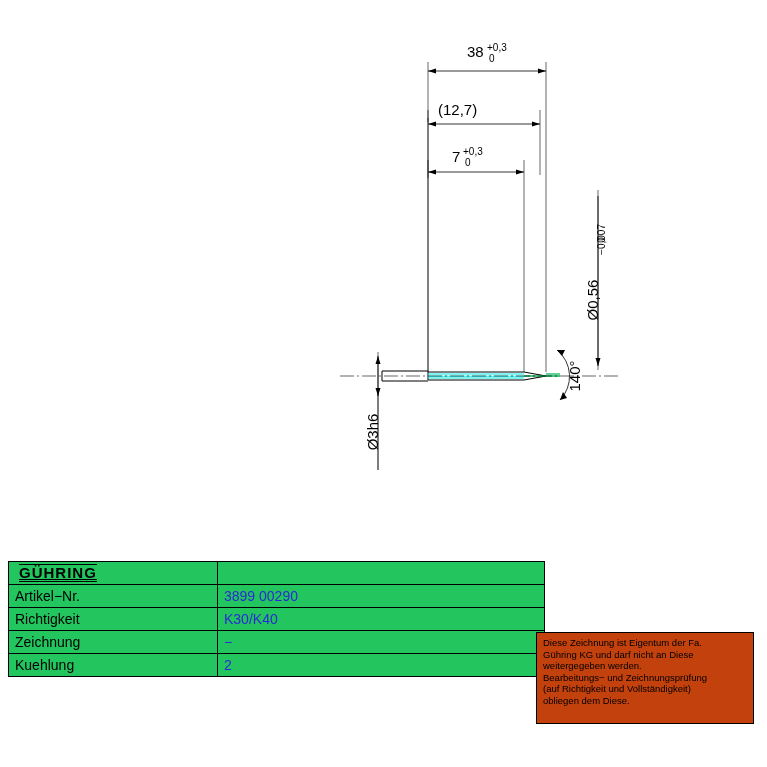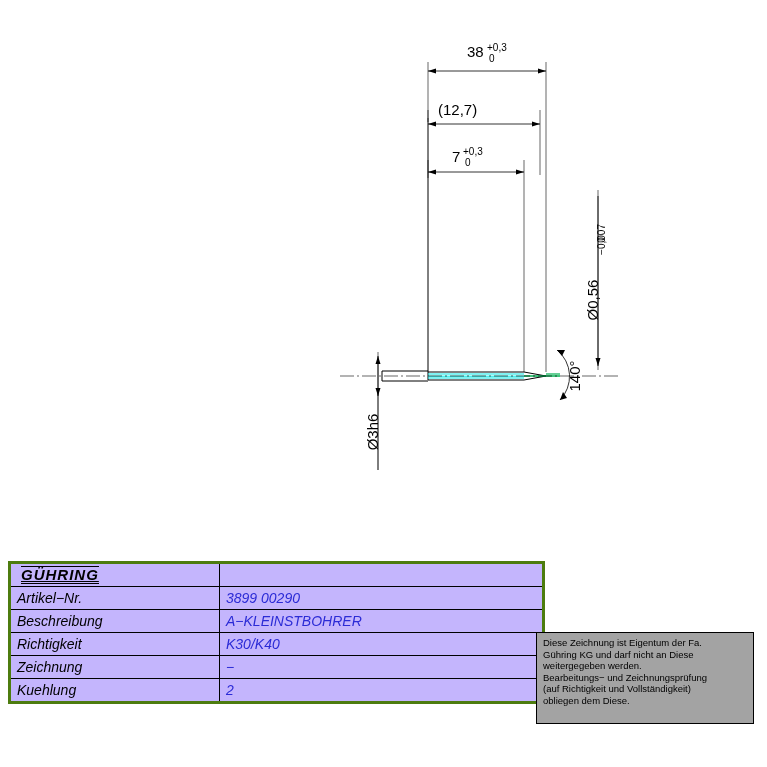--- a/index.html
+++ b/index.html
@@ -35,24 +35,23 @@
     font-family: "Liberation Sans", sans-serif;
     font-size: 10px;
     fill: #000000;
   }
   
   .titleblock {
     position: absolute;
     left: 8px;
     top: 561px;
     width: 537px;
-    border: 3px solid #4d7c0f;
+    border: 1px solid #4d7c0f;
     border-collapse: collapse;
-    background: #c4b5fd;
-    font-style: italic;
+    background: #22c55e;
   }
   .titleblock td {
     border: 1px solid #000000;
     height: 22px;
     padding: 0 6px;
     font-family: "Liberation Sans", sans-serif;
     font-size: 14px;
     color: #000000;
     vertical-align: middle;
     white-space: nowrap;
@@ -83,21 +82,21 @@
     line-height: 16px;
   }
   
   .notebox {
     position: absolute;
     left: 536px;
     top: 632px;
     width: 218px;
     height: 92px;
     border: 1px solid #000000;
-    background: #a3a3a3;
+    background: #c2410c;
     padding: 4px 6px;
     box-sizing: border-box;
   }
   .notebox p {
     margin: 0;
     font-family: "Liberation Sans", sans-serif;
     font-size: 9.5px;
     line-height: 11.5px;
     color: #000000;
     white-space: nowrap;
@@ -204,24 +203,20 @@
         <td class="label logo-cell">
           <span class="logo-text">GÜHRING</span>
         </td>
         <td class="value"></td>
       </tr>
       <tr>
         <td class="label">Artikel−Nr.</td>
         <td class="value">3899  00290</td>
       </tr>
       <tr>
-        <td class="label">Beschreibung</td>
-        <td class="value">A−KLEINSTBOHRER</td>
-      </tr>
-      <tr>
         <td class="label">Richtigkeit</td>
         <td class="value">K30/K40</td>
       </tr>
       <tr>
         <td class="label">Zeichnung</td>
         <td class="value">−</td>
       </tr>
       <tr>
         <td class="label">Kuehlung</td>
         <td class="value">2</td>

